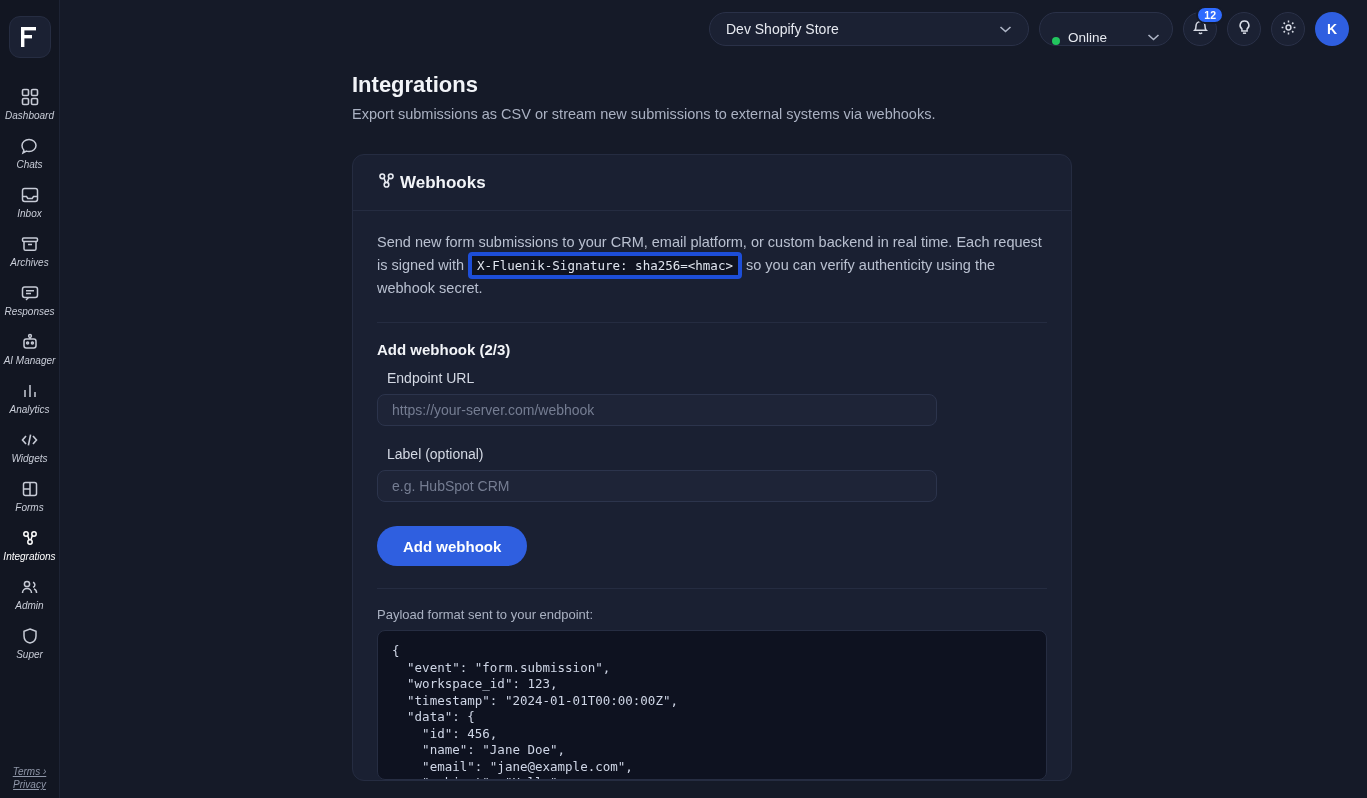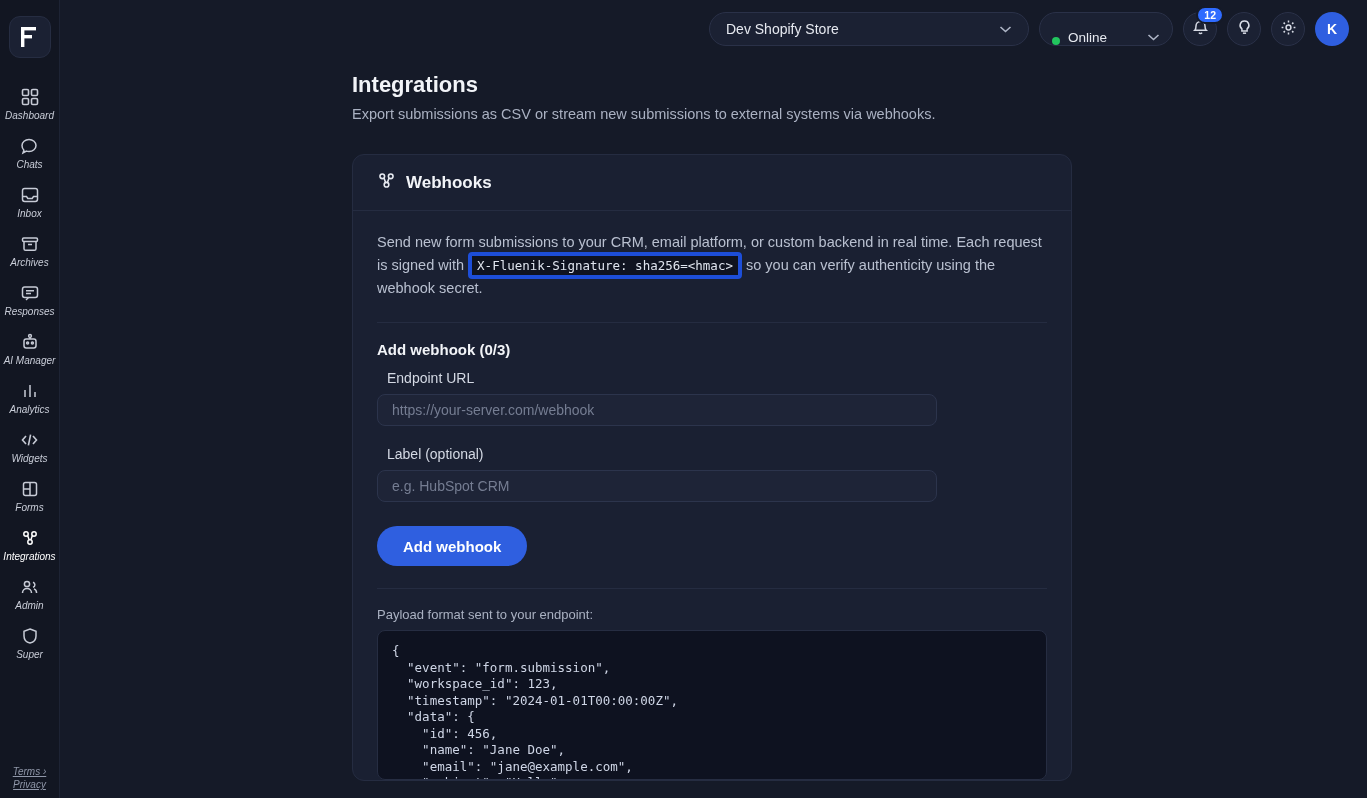--- a/index.html
+++ b/index.html
@@ -101,21 +101,21 @@
 
   .card {
     margin: 32px 0 0 292px;
     width: 720px;
     background: #1a2032;
     border: 1px solid #252c41;
     border-radius: 12px;
     overflow: hidden;
   }
   .card-head {
-    display: flex; align-items: center; gap: 10px;
+    display: flex; align-items: center; gap: 4px;
     padding: 16px 24px;
     border-bottom: 1px solid #252c41;
   }
   .card-head h2 { font-size: 17px; font-weight: bold; color: #f2f4f8; }
   .card-body { padding: 20px 24px 0 24px; }
   .desc { font-size: 14.5px; line-height: 23px; color: #b9c0d0; }
   code.inline {
     background: #0f1320; border: 4px solid #1d4ed8; border-radius: 4px;
     font-family: "DejaVu Sans Mono", monospace; font-size: 12.5px;
     padding: 2px 5px; color: #dfe4ee; white-space: nowrap;
@@ -367,21 +367,21 @@
 
       <div class="card-body">
         <p class="desc">
           <span>Send new form submissions to your CRM, email platform, or custom backend in real time. Each request is signed with</span>
           <code class="inline">X-Fluenik-Signature: sha256=&lt;hmac&gt;</code>
           <span>so you can verify authenticity using the webhook secret.</span>
         </p>
 
         <div class="divider"></div>
 
-        <h3 class="section-title">Add webhook (0/3)</h3>
+        <h3 class="section-title">Add webhook (2/3)</h3>
 
         <div class="field-label">Endpoint URL</div>
         <input class="text-input" type="text" placeholder="https://your-server.com/webhook" style="">
 
         <div class="field-label second">Label (optional)</div>
         <input class="text-input" type="text" placeholder="e.g. HubSpot CRM" style="">
 
         <button class="primary-btn">Add webhook</button>
 
         <div class="divider"></div>

